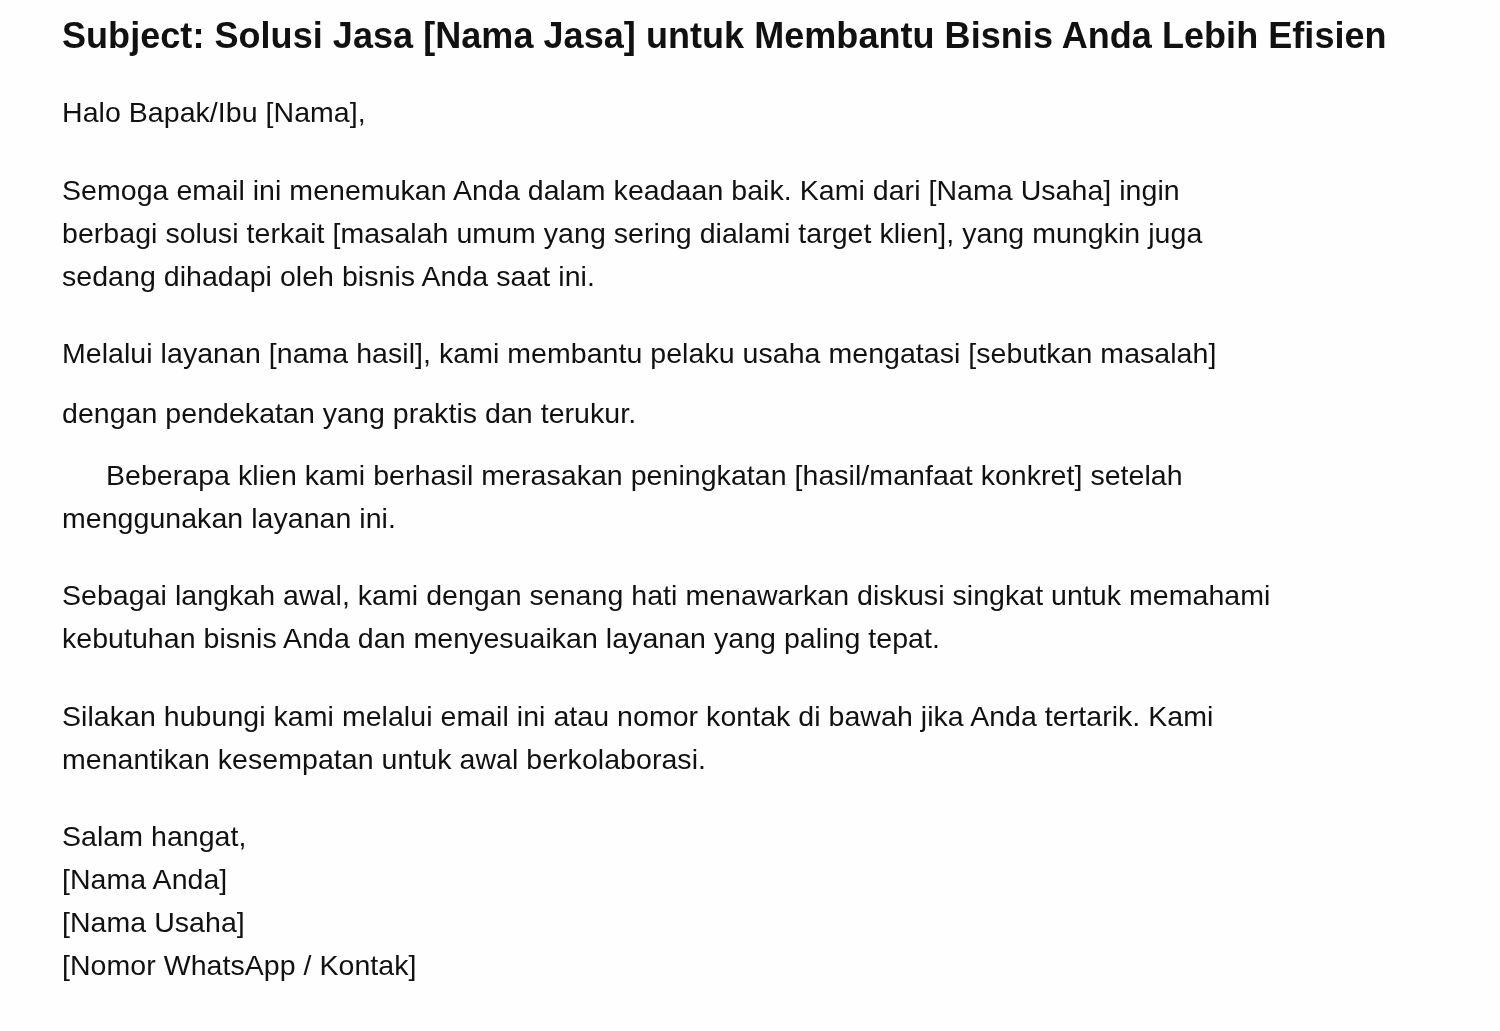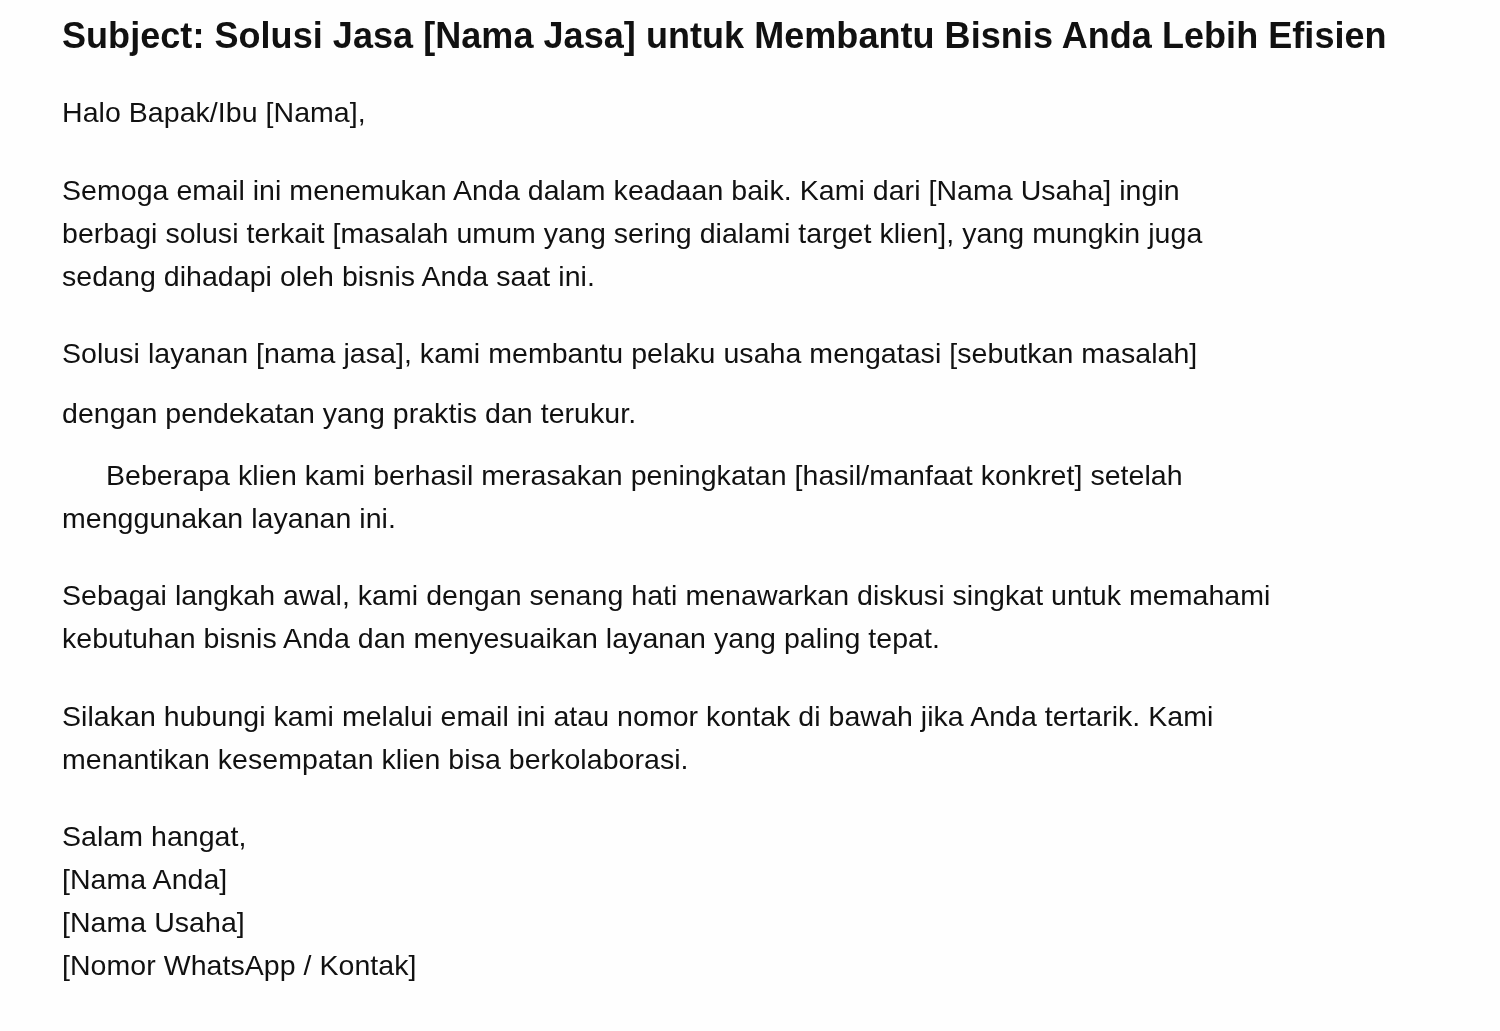--- a/index.html
+++ b/index.html
@@ -44,37 +44,37 @@
 
   <div class="line" style="top:91px;">Halo Bapak/Ibu [Nama],</div>
 
   <div>
     <div class="line" style="top:169px;">Semoga email ini menemukan Anda dalam keadaan baik. Kami dari [Nama Usaha] ingin</div>
     <div class="line" style="top:212px;">berbagi solusi terkait [masalah umum yang sering dialami target klien], yang mungkin juga</div>
     <div class="line" style="top:255px;">sedang dihadapi oleh bisnis Anda saat ini.</div>
   </div>
 
   <div>
-    <div class="line" style="top:332px;">Solusi layanan [nama jasa], kami membantu pelaku usaha mengatasi [sebutkan masalah]</div>
+    <div class="line" style="top:332px;">Melalui layanan [nama hasil], kami membantu pelaku usaha mengatasi [sebutkan masalah]</div>
     <div class="line" style="top:392px;text-align:center;">dengan pendekatan yang praktis dan terukur.</div>
   </div>
 
   <div>
     <div class="line" style="top:454px;margin-left:44px;">Beberapa klien kami berhasil merasakan peningkatan [hasil/manfaat konkret] setelah</div>
     <div class="line" style="top:497px;">menggunakan layanan ini.</div>
   </div>
 
   <div>
     <div class="line" style="top:574px;">Sebagai langkah awal, kami dengan senang hati menawarkan diskusi singkat untuk memahami</div>
     <div class="line" style="top:617px;">kebutuhan bisnis Anda dan menyesuaikan layanan yang paling tepat.</div>
   </div>
 
   <div>
     <div class="line" style="top:695px;">Silakan hubungi kami melalui email ini atau nomor kontak di bawah jika Anda tertarik. Kami</div>
-    <div class="line" style="top:738px;">menantikan kesempatan klien bisa berkolaborasi.</div>
+    <div class="line" style="top:738px;">menantikan kesempatan untuk awal berkolaborasi.</div>
   </div>
 
   <div>
     <div class="line" style="top:815px;">Salam hangat,</div>
     <div class="line" style="top:858px;">[Nama Anda]</div>
     <div class="line" style="top:901px;">[Nama Usaha]</div>
     <div class="line" style="top:944px;text-align:right;">[Nomor WhatsApp / Kontak]</div>
   </div>
 
 </div>

